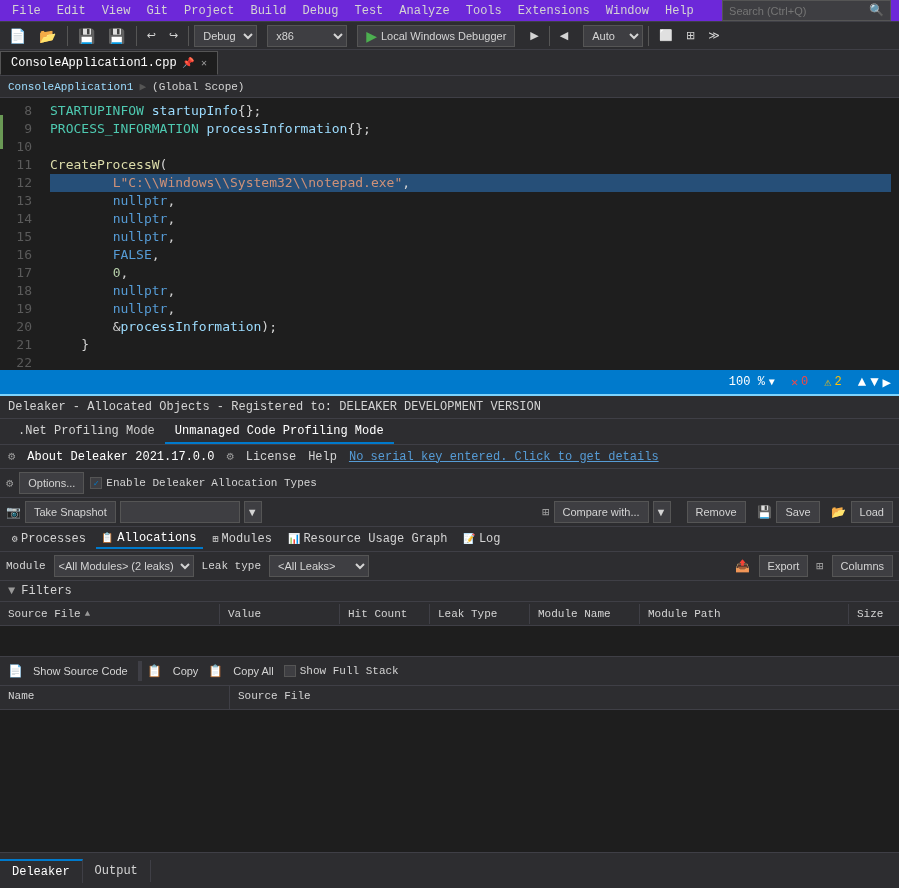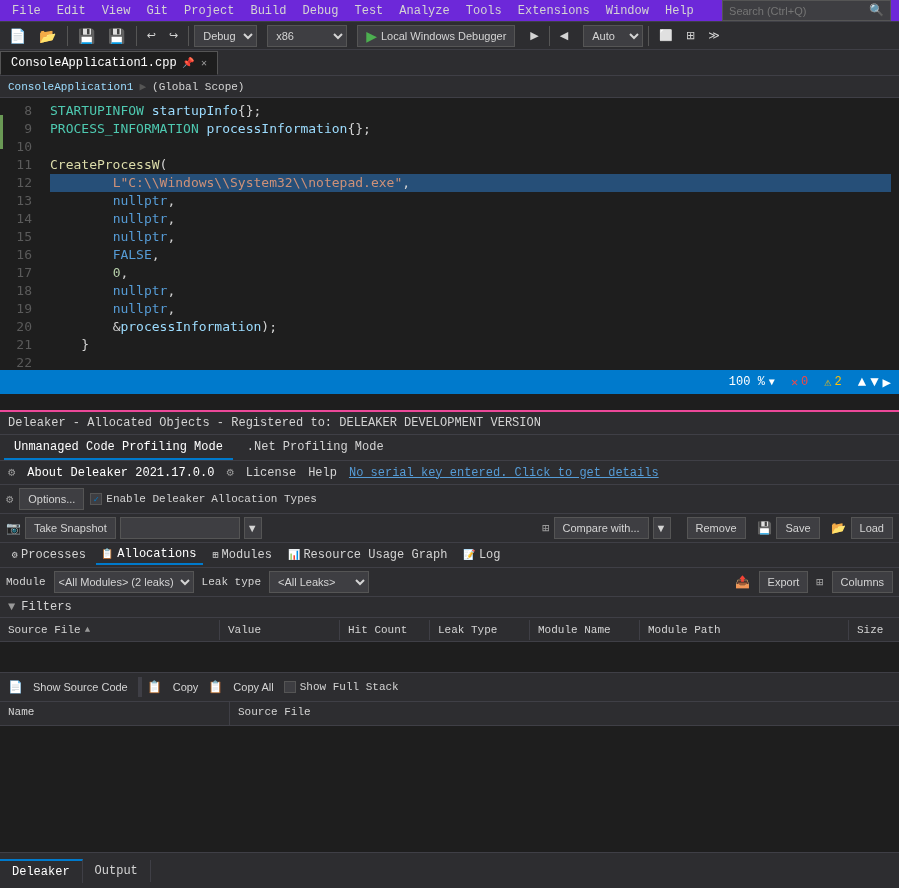--- a/index.html
+++ b/index.html
@@ -155,29 +155,29 @@
     <span>⚠</span>
     <span>2</span>
   </div>
   <div style="display:flex; align-items:center; gap:4px;">
     <span style="cursor:pointer; font-size:14px;">▲</span>
     <span style="cursor:pointer; font-size:14px;">▼</span>
     <span style="cursor:pointer; font-size:14px;">▶</span>
   </div>
 </div>
 
-<div style="background:#1e1e1e; border-top:2px solid #ec4899;margin-top:16px;">
+<div style="background:#1e1e1e; border-top:2px solid #7dd3fc;">
 
   <div style="background:#2d2d30; padding:4px 8px; font-size:12px; color:#d4d4d4; border-bottom:1px solid #3f3f46;">
     <span>Deleaker - Allocated Objects - Registered to: DELEAKER DEVELOPMENT VERSION</span>
   </div>
 
   <div style="background:#2d2d30; height:26px; display:flex; align-items:flex-end; border-bottom:1px solid #3f3f46; padding:0 4px;">
+    <div style="padding:4px 10px; font-size:12px; color:#d4d4d4; cursor:pointer; border-bottom:2px solid transparent; margin-left:4px;">.Net Profiling Mode</div>
     <div style="padding:4px 10px; font-size:12px; color:#fff; cursor:pointer; border-bottom:2px solid #007acc;">Unmanaged Code Profiling Mode</div>
-    <div style="padding:4px 10px; font-size:12px; color:#d4d4d4; cursor:pointer; border-bottom:2px solid transparent; margin-left:4px;">.Net Profiling Mode</div>
   </div>
 
   <div style="background:#2d2d30; padding:4px 8px; display:flex; align-items:center; gap:12px; font-size:12px; border-bottom:1px solid #3f3f46;">
     <span style="color:#999;">⚙</span>
     <span style="color:#ffffff; cursor:pointer;">About Deleaker 2021.17.0.0</span>
     <span style="color:#999;">⚙</span>
     <span style="color:#d4d4d4; cursor:pointer;">License</span>
     <span style="color:#d4d4d4; cursor:pointer;">Help</span>
     <span style="color:#569cd6; cursor:pointer; text-decoration:underline;">No serial key entered. Click to get details</span>
   </div>

